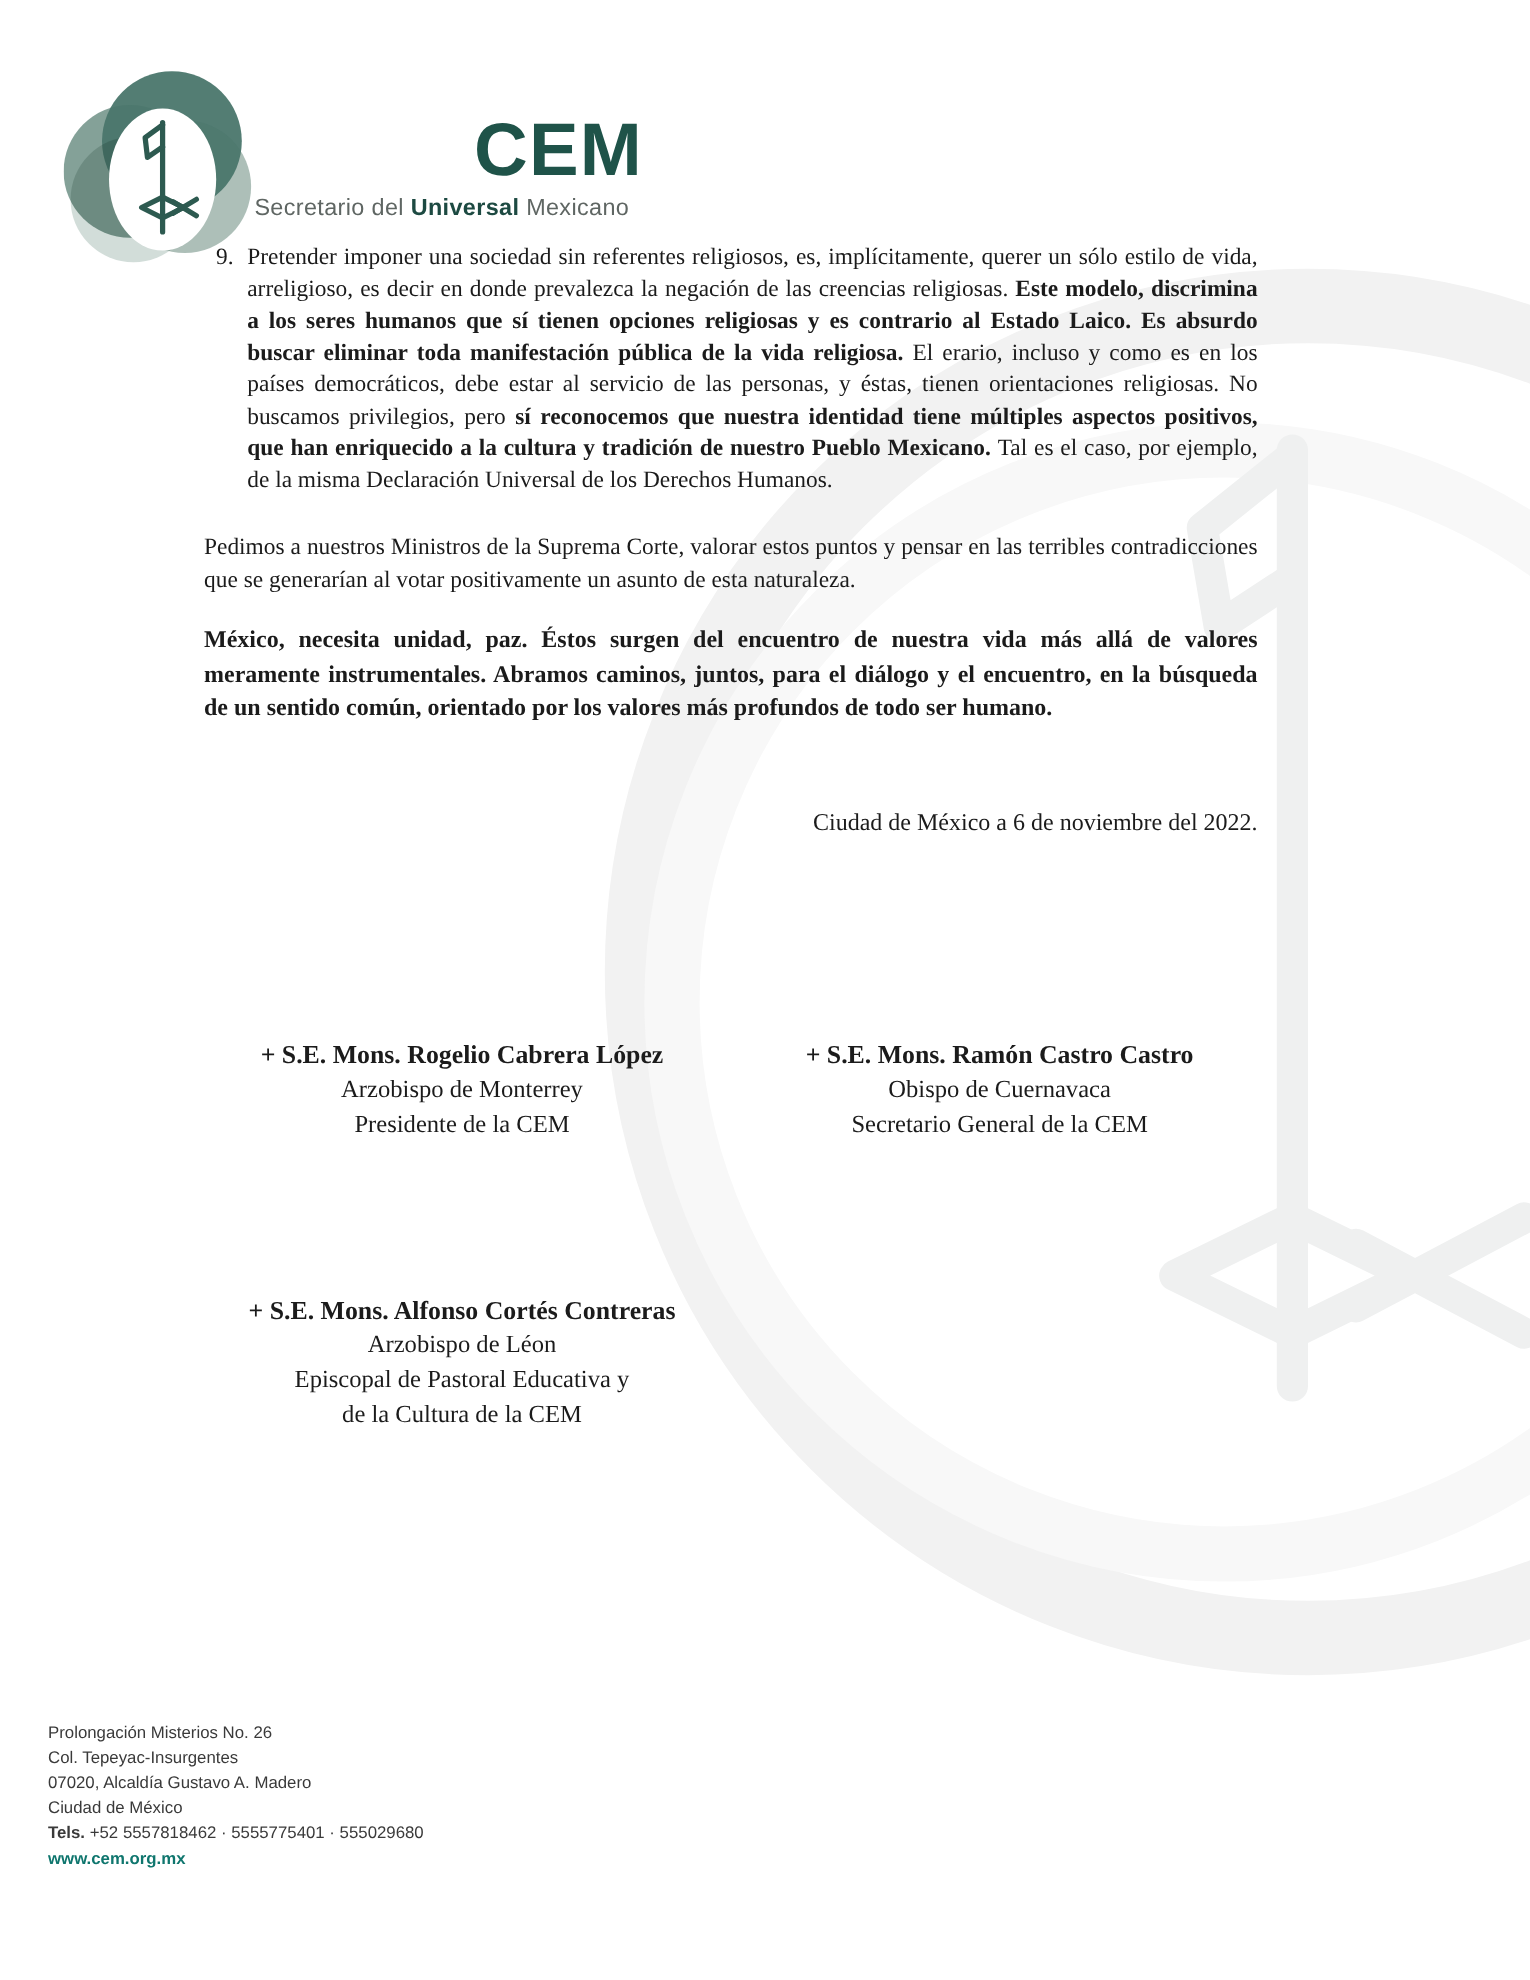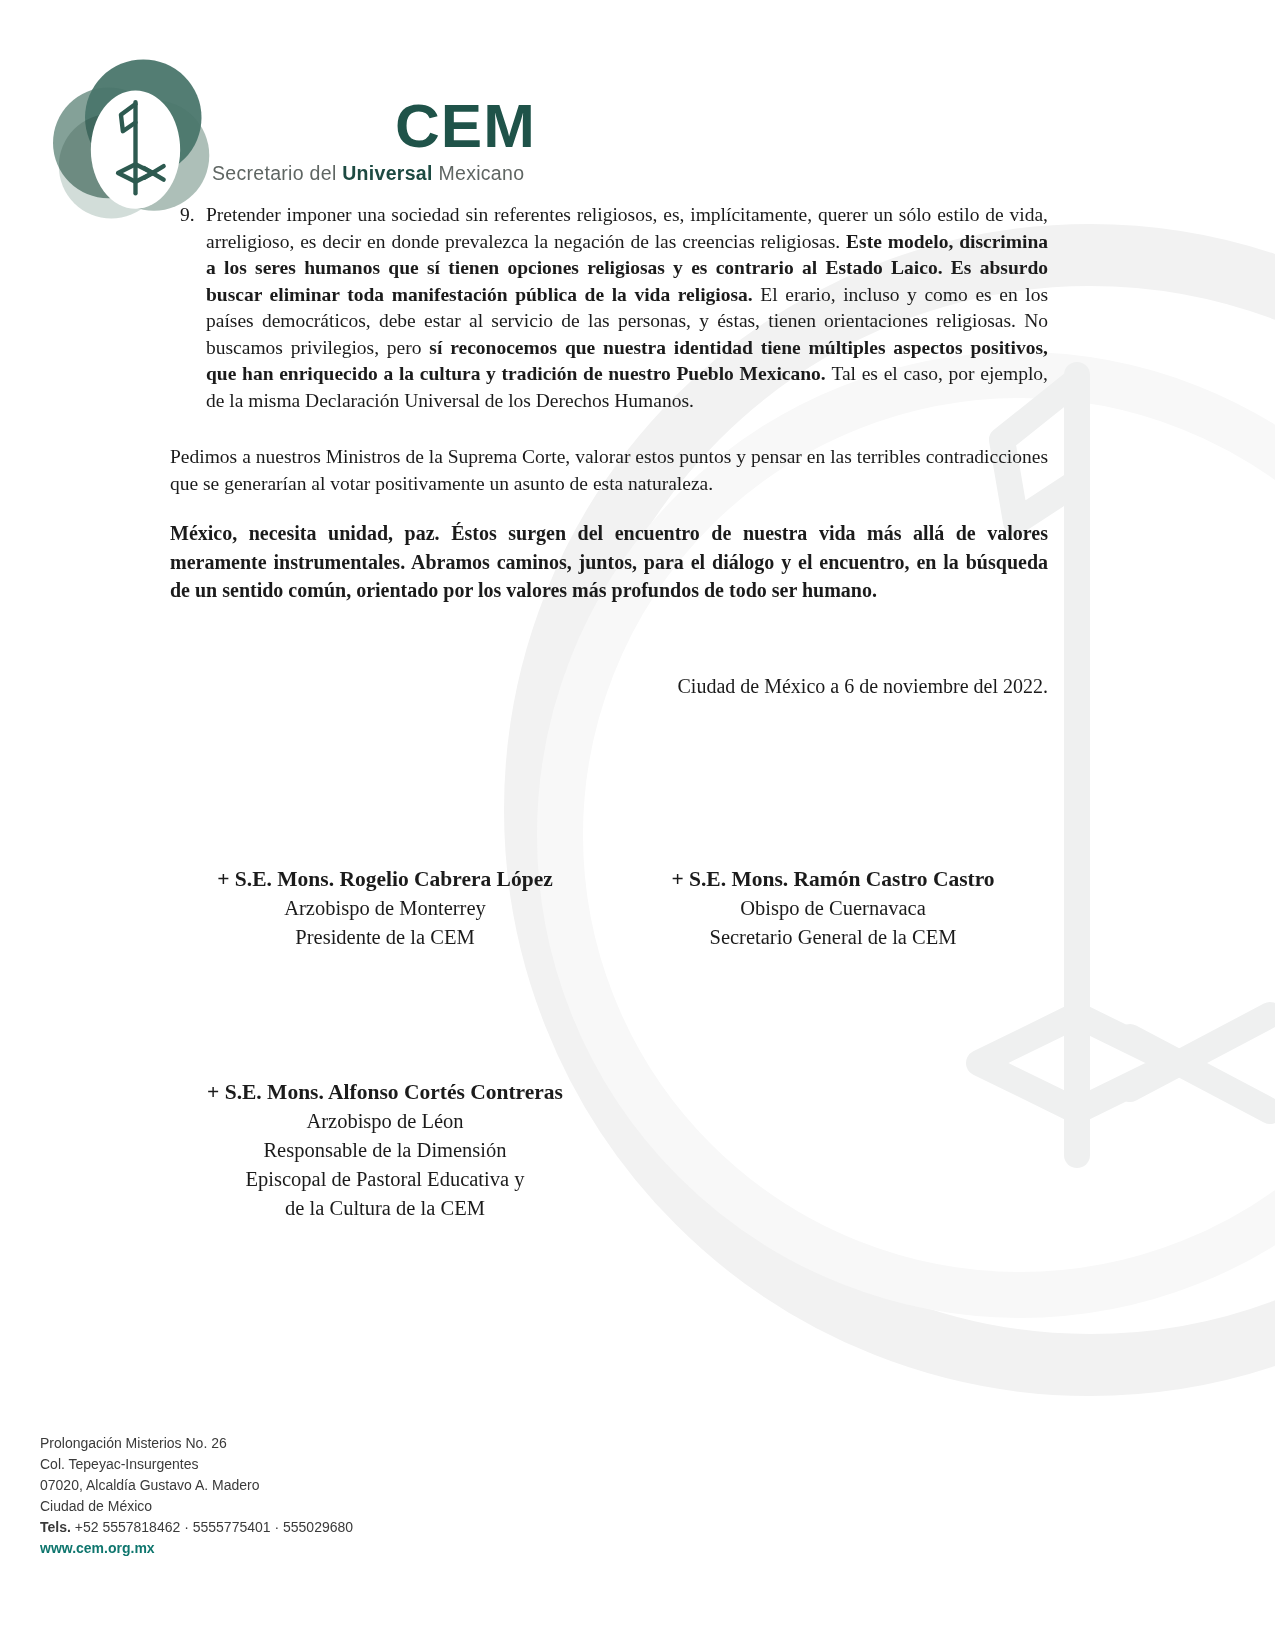--- a/index.html
+++ b/index.html
@@ -128,21 +128,20 @@
 
       <div class="sig sig-right">
         <div class="sig-name">+ S.E. Mons. Ramón Castro Castro</div>
         <span class="sig-line">Obispo de Cuernavaca</span>
         <span class="sig-line">Secretario General de la CEM</span>
       </div>
 
       <div class="sig sig-left sig-row2">
         <div class="sig-name">+ S.E. Mons. Alfonso Cortés Contreras</div>
         <span class="sig-line">Arzobispo de Léon</span>
-        <span class="sig-line">Responsable de la Dimensión</span>
         <span class="sig-line">Episcopal de Pastoral Educativa y</span>
         <span class="sig-line">de la Cultura de la CEM</span>
       </div>
 
     </div>
   </div>
 
   <div class="footer">
     <span class="footer-line">Prolongación Misterios No. 26</span>
     <span class="footer-line">Col. Tepeyac-Insurgentes</span>

